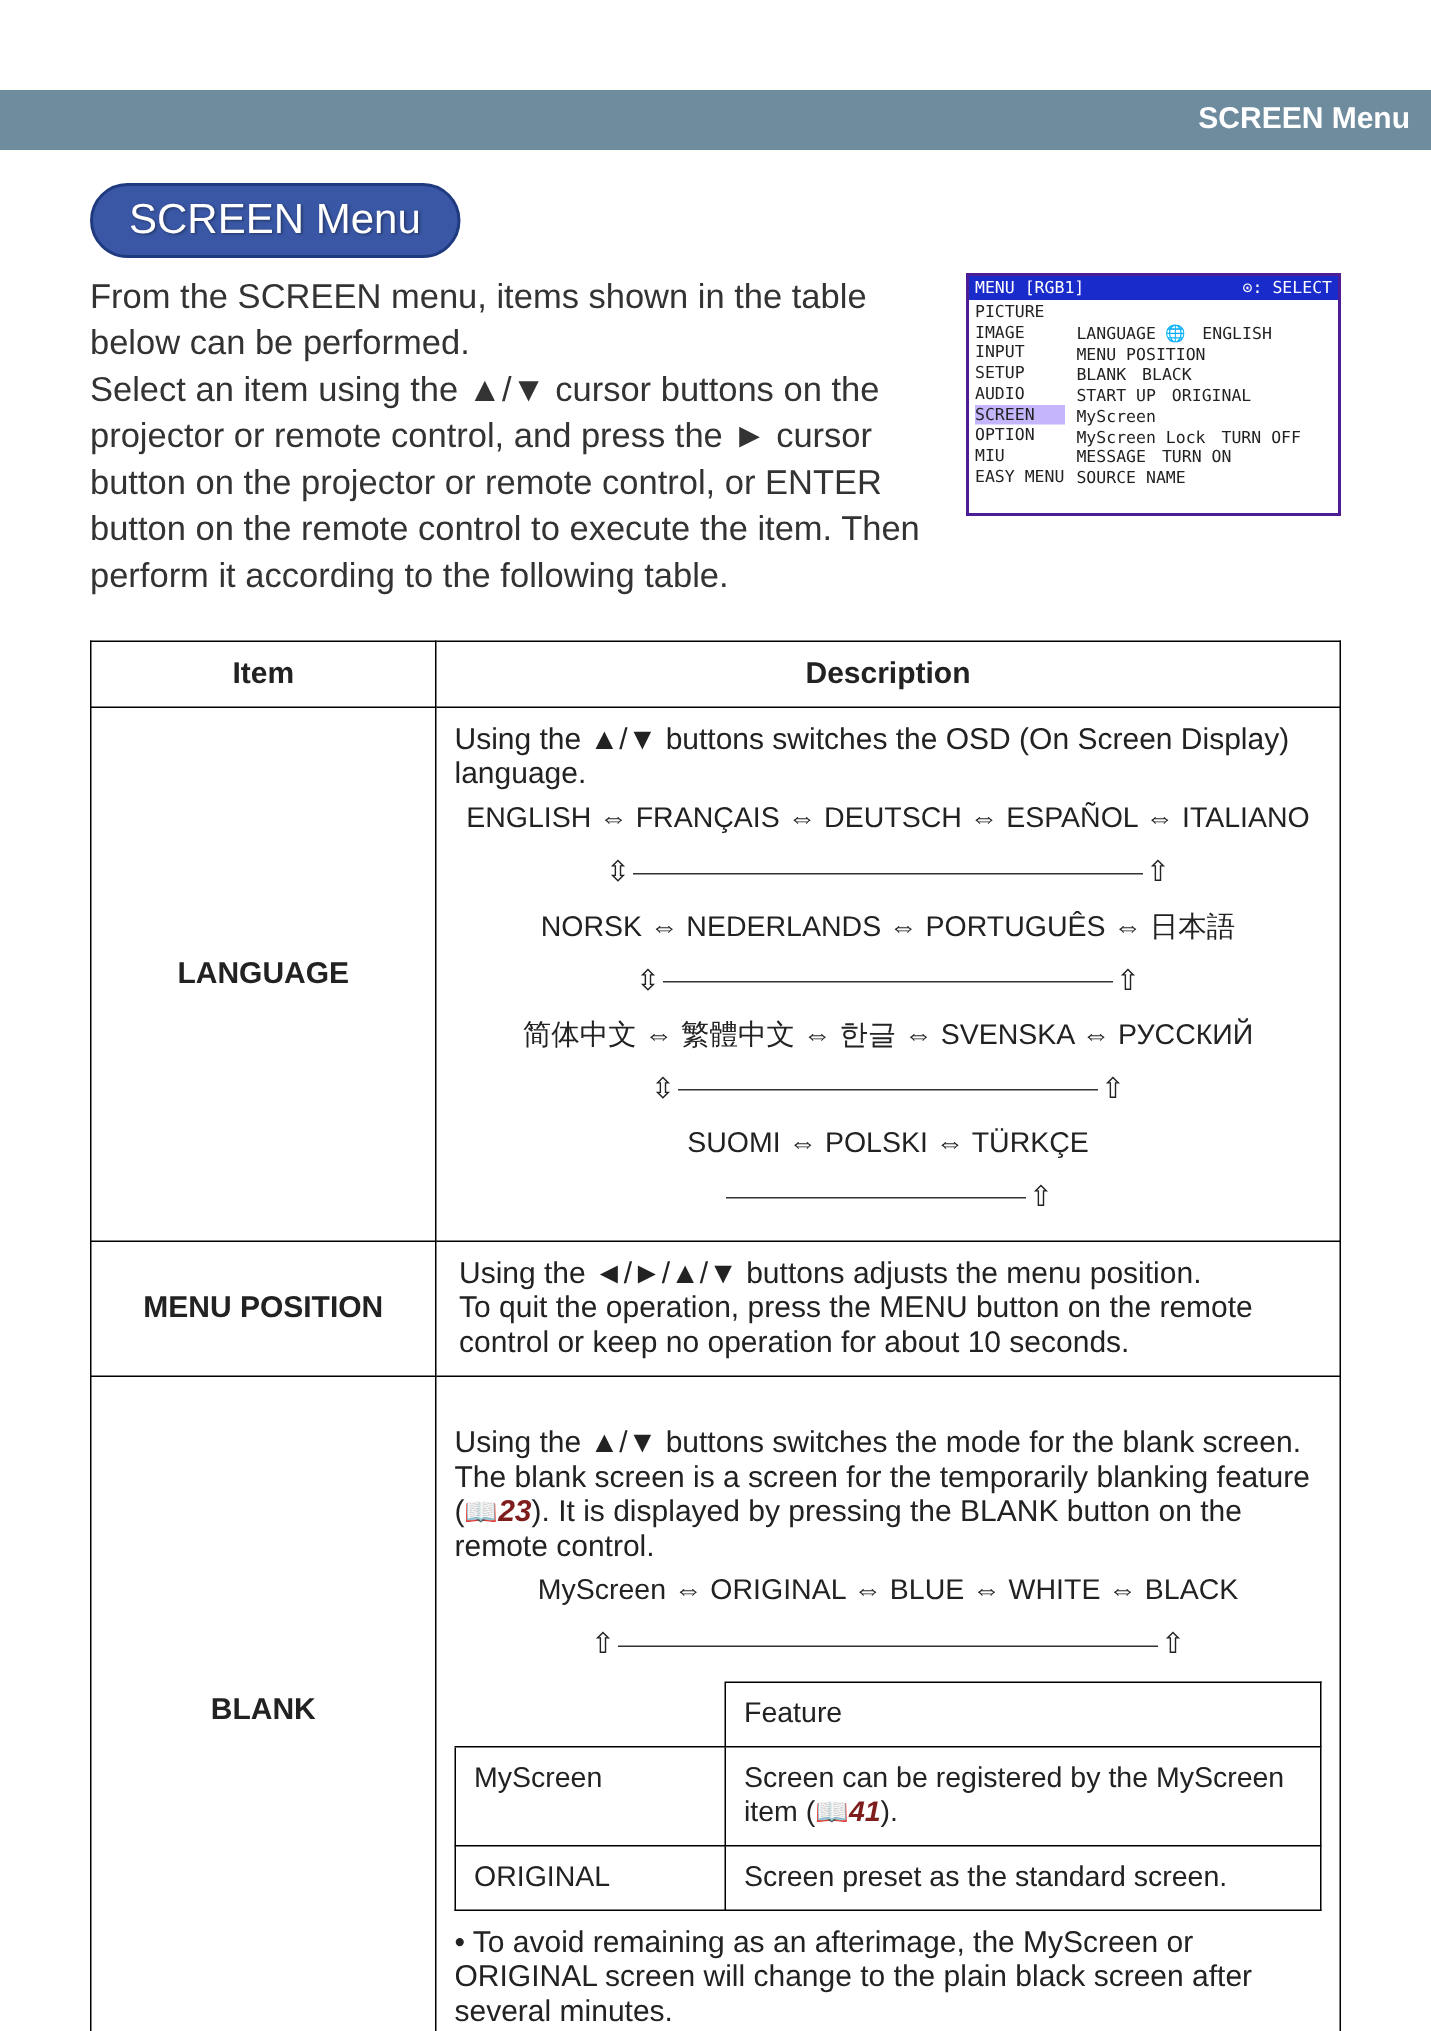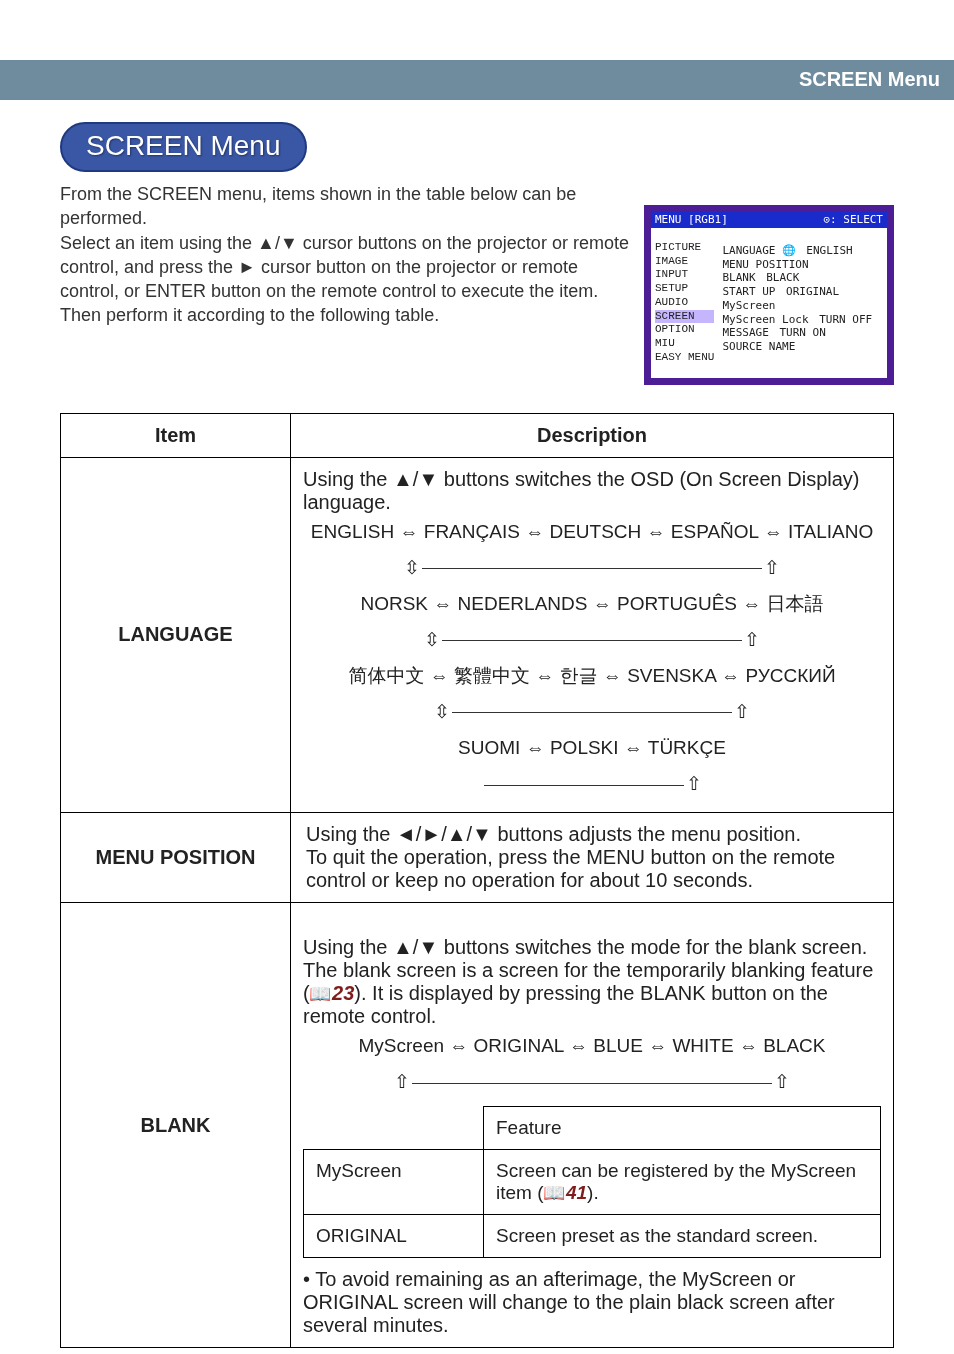--- a/index.html
+++ b/index.html
@@ -38,43 +38,42 @@
     border: 2px solid #203a80;
     margin-bottom: 10px;
     text-shadow: 1px 1px 2px rgba(0,0,0,.4);
   }
   .intro-wrap {
     display: flex;
     gap: 14px;
     align-items: flex-start;
   }
   .intro {
-    font-size: 18px;
+    font-size: 23px;
     line-height: 1.35;
     flex: 1;
     color: #333;
   }
   .osd {
     width: 250px;
-    border: 7px solid #4c1d95;
+    border: 2px solid #4c1d95;
     font-family: monospace;
     font-size: 11px;
     line-height: 1.25;
     background: #fff;
-    margin-top: 23px;
   }
   .osd-header {
     background: #1a2bcc;
     color: #fff;
     display: flex;
     justify-content: space-between;
     padding: 1px 4px;
   }
   .osd-body { display: flex; }
-  .osd-left { padding: 13px 4px; font-family: Liberation Mono, monospace; }
+  .osd-left { padding: 1px 4px; }
   .osd-right { padding: 16px 4px; flex: 1; }
   .osd-row { white-space: nowrap; padding: 0 0; }
   .osd-highlight { background: #c4b5fd; }
   .osd-val { display: inline-block; margin-left: 4px; }
   .osd-globe { display: inline-block; }
   table.maintable {
     width: 100%;
     border-collapse: collapse;
     margin-top: 28px;
     font-size: 20px;

